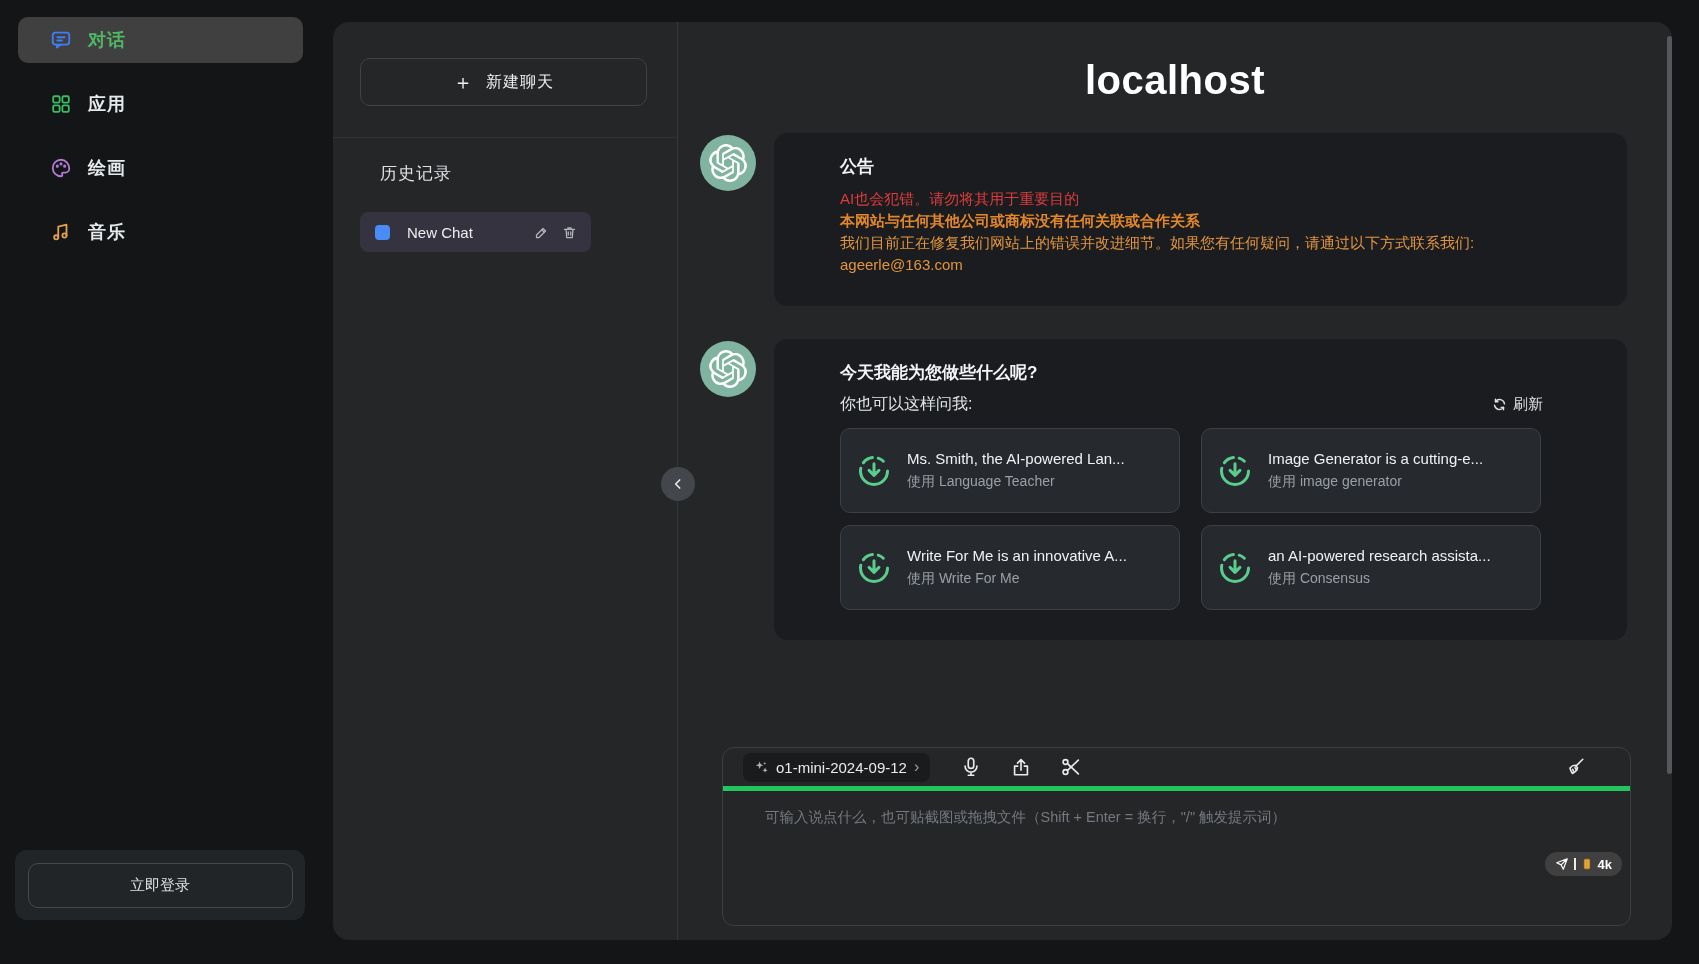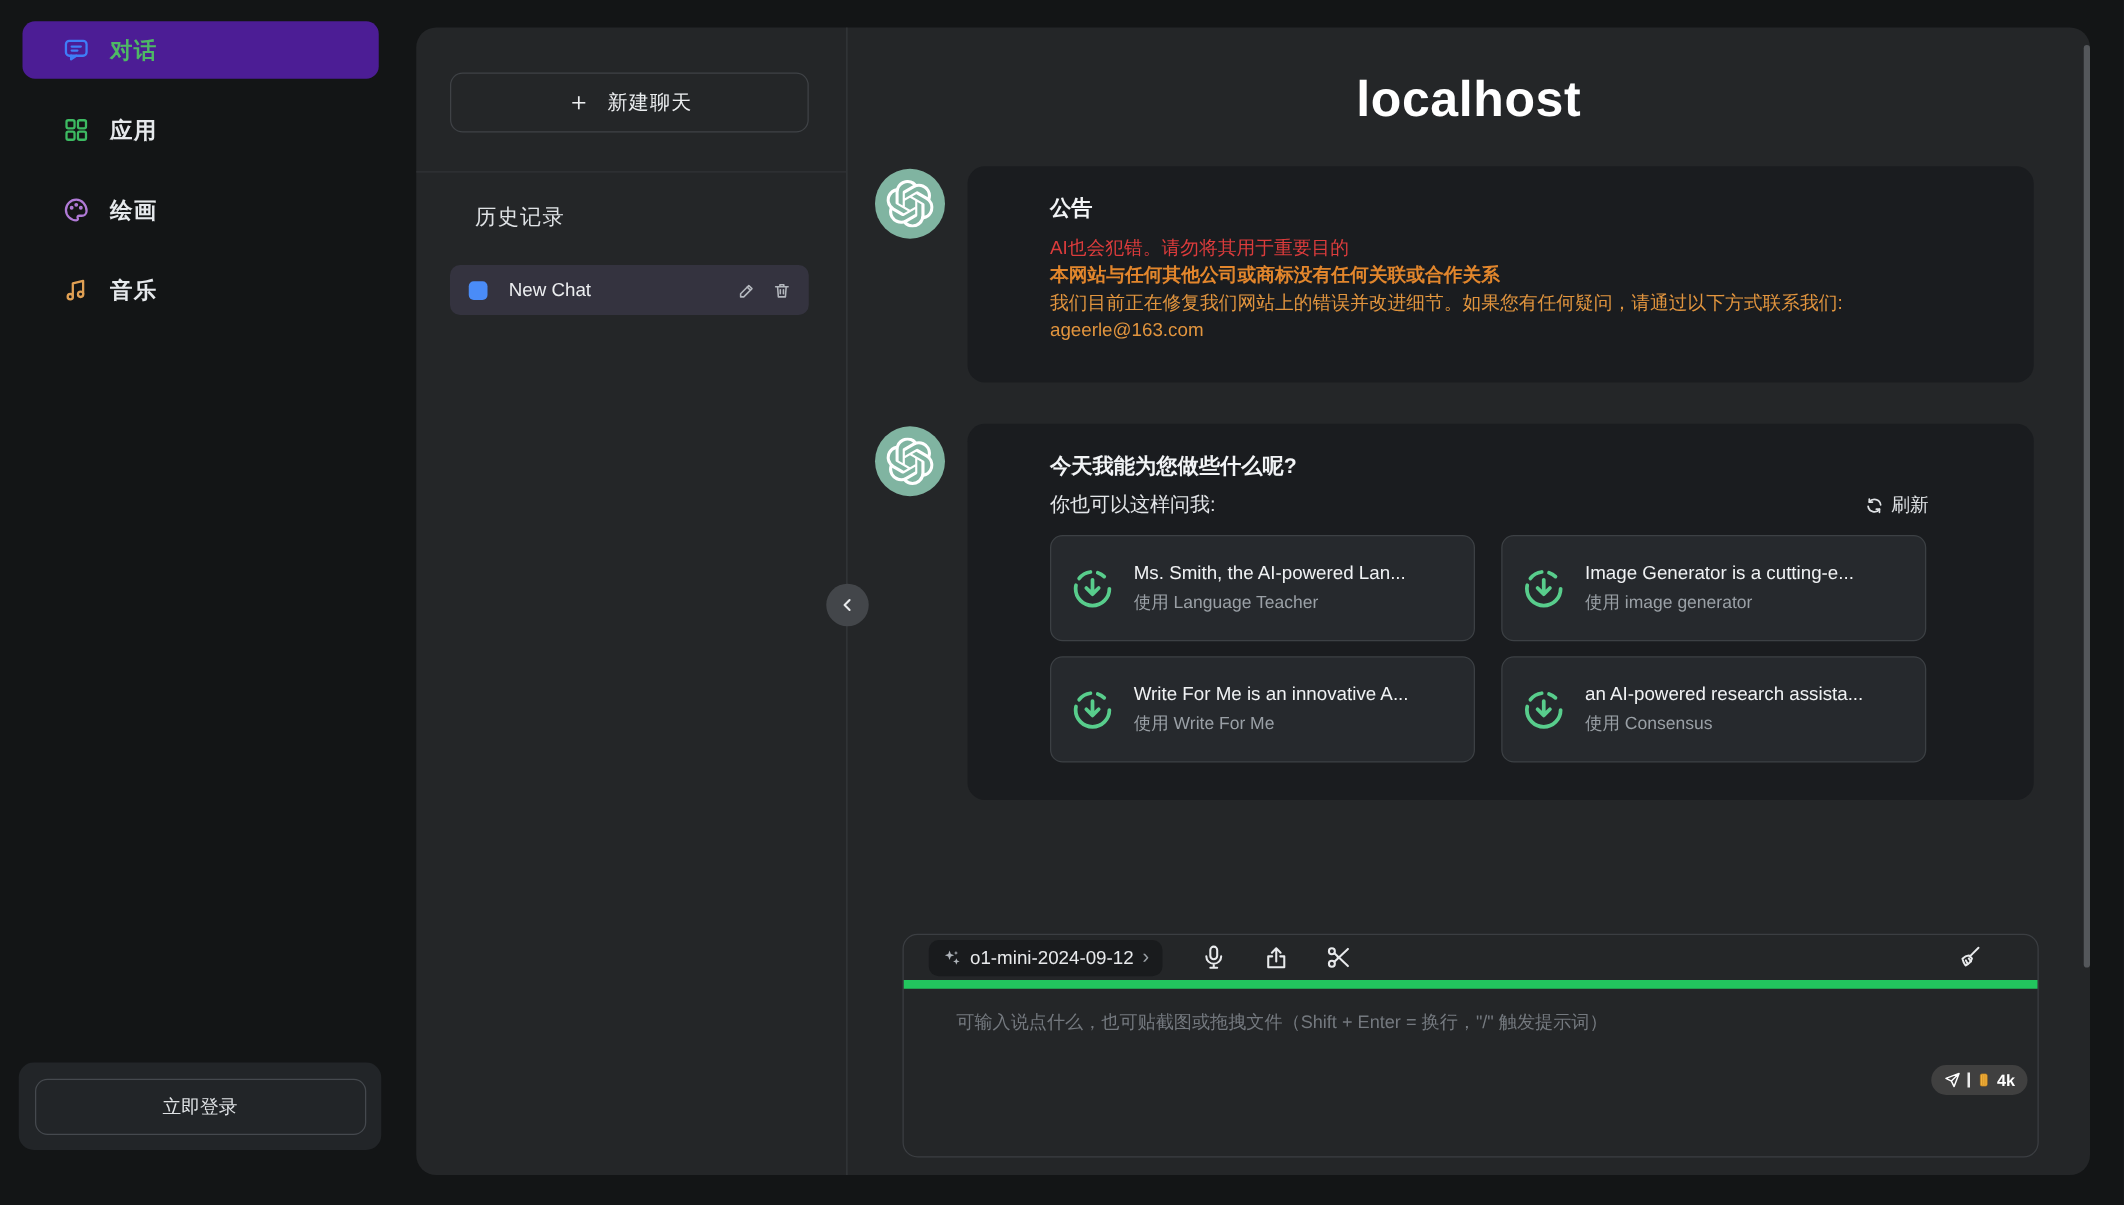--- a/index.html
+++ b/index.html
@@ -13,21 +13,21 @@
   svg { display:block; }
 
   
   .sidebar { position:absolute; left:0; top:0; width:333px; height:964px; }
   .nav-item {
     position:absolute; left:18px; width:285px; height:46px;
     display:flex; align-items:center; gap:16px; padding:0 0 0 32px;
     border-radius:10px; cursor:pointer; color:#e6e9ec;
     font-size:18px; font-weight:700; letter-spacing:1px;
   }
-  .nav-item.active { background:#4c1d95; color:#4eb865; }
+  .nav-item.active { background:#404040; color:#4eb865; }
   .nav-icon { width:22px; height:22px; flex:0 0 22px; }
   .login-card {
     position:absolute; left:15px; top:850px; width:290px; height:70px;
     background:#222528; border-radius:12px;
     display:flex; align-items:center; justify-content:center;
   }
   .login-btn {
     width:265px; height:45px; background:transparent; color:#dfe2e5;
     border:1px solid #45494e; border-radius:10px; font-size:15px;
     font-family:inherit; cursor:pointer;
@@ -44,21 +44,21 @@
   .new-chat-btn {
     position:absolute; left:27px; top:36px; width:287px; height:48px;
     background:transparent; border:1px solid #3f4246; border-radius:10px;
     color:#eceef0; font-size:16px; font-family:inherit; cursor:pointer;
     display:flex; align-items:center; justify-content:center; gap:12px; letter-spacing:1px;
   }
   .plus-glyph { font-size:20px; font-weight:400; line-height:1; }
   .list-divider { position:absolute; left:0; top:115px; width:344px; height:1px; background:#303336; }
   .history-title { position:absolute; left:47px; top:140px; font-size:17px; color:#dfe2e5; letter-spacing:1px; }
   .history-item {
-    position:absolute; left:27px; top:190px; width:287px; height:40px;
+    position:absolute; left:27px; top:190px; width:231px; height:40px;
     background:#34333f; border-radius:8px; display:flex; align-items:center;
     padding:0 14px 0 15px; cursor:pointer;
   }
   .chat-square { width:15px; height:15px; border-radius:4px; background:#4a8cf7; margin-right:17px; }
   .history-item-title { font-size:15px; color:#eceef0; flex:1; }
   .row-icon { width:15px; height:15px; color:#b3b7bd; cursor:pointer; }
   .row-icon + .row-icon { margin-left:13px; }
 
   .col-divider { position:absolute; left:344px; top:0; width:1px; height:100%; background:#35383b; }
   .collapse-btn {
@@ -112,21 +112,21 @@
   .sugg-text { min-width:0; }
   .sugg-title { font-size:15px; color:#f0f2f4; white-space:nowrap; margin-bottom:6px; }
   .sugg-sub { font-size:14px; color:#9aa0a6; white-space:nowrap; }
 
   
   .input-box {
     position:absolute; left:44px; right:41px; bottom:14px; height:179px;
     border:1px solid #3b3e42; border-radius:12px;
   }
   .toolbar {
-    height:43px; border-bottom:7px solid #22c55e;
+    height:43px; border-bottom:5px solid #22c55e;
     display:flex; align-items:center; padding:0 24px 0 20px;
   }
   .model-pill {
     height:29px; background:#191b1d; border:none; border-radius:8px; cursor:pointer;
     display:flex; align-items:center; gap:7px; padding:0 11px;
     color:#e8eaec; font-size:15px; font-family:inherit;
   }
   .model-pill .chev { color:#9aa0a6; font-size:16px; line-height:1; }
   .tool-btn {
     background:none; border:none; color:#e8eaec; cursor:pointer;

